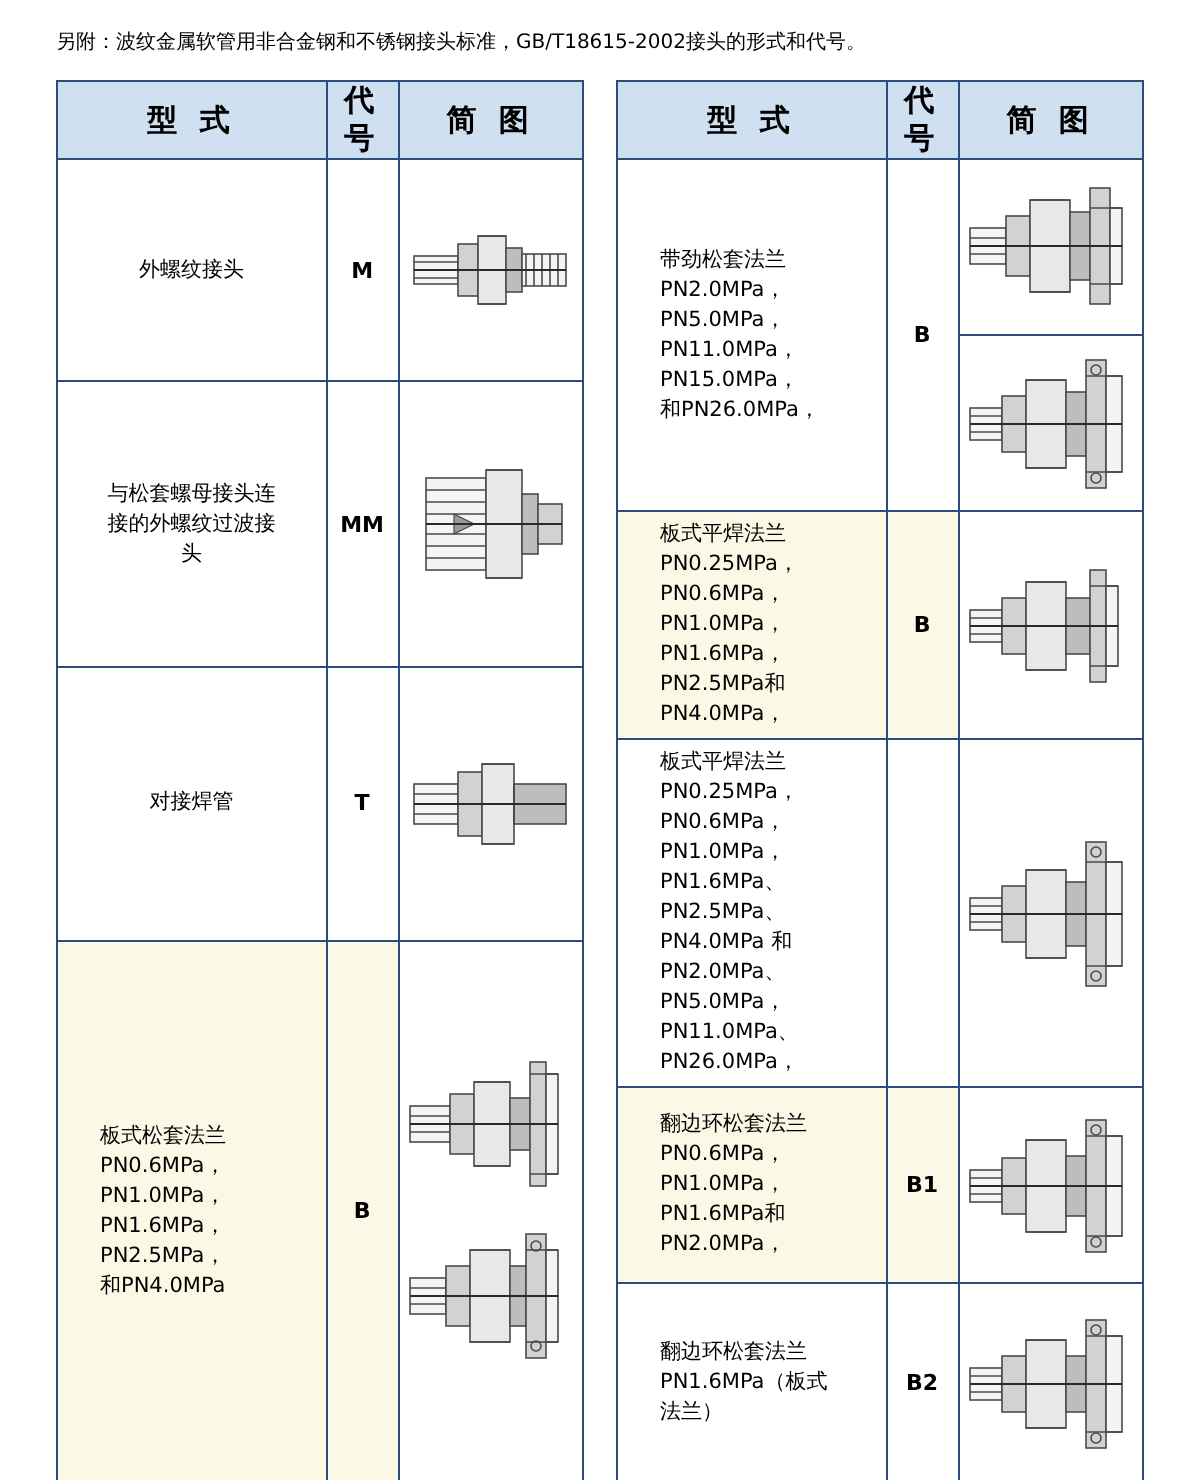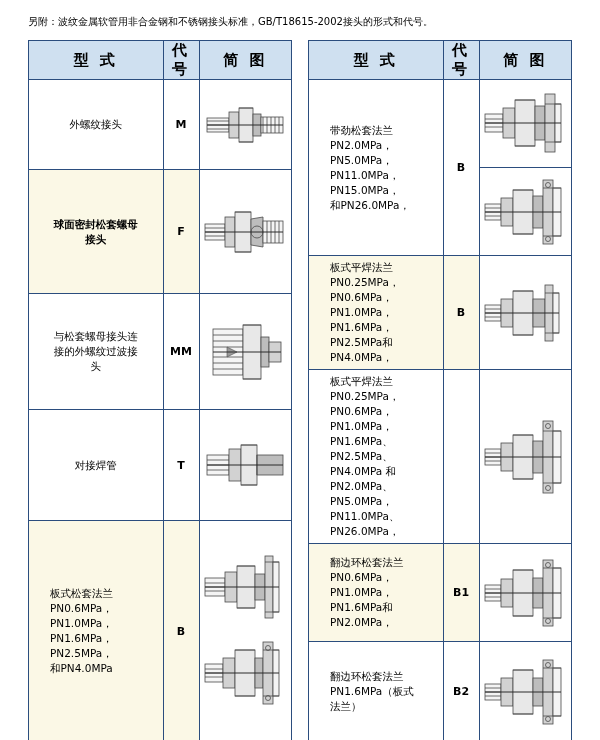--- a/index.html
+++ b/index.html
@@ -133,38 +133,20 @@
               <rect class="fillA" x="38" y="14" width="14" height="34"></rect>
               <path class="ln" d="M38 14 L52 14 M38 48 L52 48"></path>
               <rect class="fillC" x="52" y="20" width="8" height="22"></rect>
               <rect class="fillD" x="60" y="23" width="22" height="16"></rect>
               <path class="ln" d="M62 23 v16 M66 23 v16 M70 23 v16 M74 23 v16 M78 23 v16"></path>
               <path class="ln2" d="M6 31 H82"></path>
             </svg>
           </td>
         </tr>
 
-        <tr class="beige" style="height:96px">
-          <td class="type center-txt" style="font-weight:bold">球面密封松套螺母接头</td>
-          <td class="code">F</td>
-          <td class="fig">
-            <svg class="fig-wrap" width="88" height="70" viewBox="0 0 88 70">
-              <rect class="fillD" x="4" y="27" width="20" height="16"></rect>
-              <path class="ln" d="M4 31 H24 M4 35 H24 M4 39 H24"></path>
-              <rect class="fillB" x="24" y="20" width="10" height="30"></rect>
-              <rect class="fillA" x="34" y="15" width="16" height="40"></rect>
-              <path class="ln" d="M34 15 L50 15 M34 55 L50 55"></path>
-              <path class="fillC" d="M50 22 L62 20 L62 50 L50 48 Z"></path>
-              <rect class="fillD" x="62" y="24" width="20" height="22"></rect>
-              <path class="ln" d="M66 24 v22 M70 24 v22 M74 24 v22 M78 24 v22"></path>
-              <circle class="ln" cx="56" cy="35" r="6"></circle>
-              <path class="ln2" d="M4 35 H82"></path>
-            </svg>
-          </td>
-        </tr>
 
         <tr class="white" style="height:90px">
           <td class="type center-txt">与松套螺母接头连接的外螺纹过波接头</td>
           <td class="code">MM</td>
           <td class="fig">
             <svg class="fig-wrap" width="88" height="70" viewBox="0 0 88 70">
               <rect class="fillD" x="12" y="12" width="30" height="46"></rect>
               <path class="ln" d="M12 18 H42 M12 24 H42 M12 30 H42 M12 40 H42 M12 46 H42 M12 52 H42"></path>
               <rect class="fillA" x="42" y="8" width="18" height="54"></rect>
               <path class="ln" d="M42 8 L60 8 M42 62 L60 62"></path>

